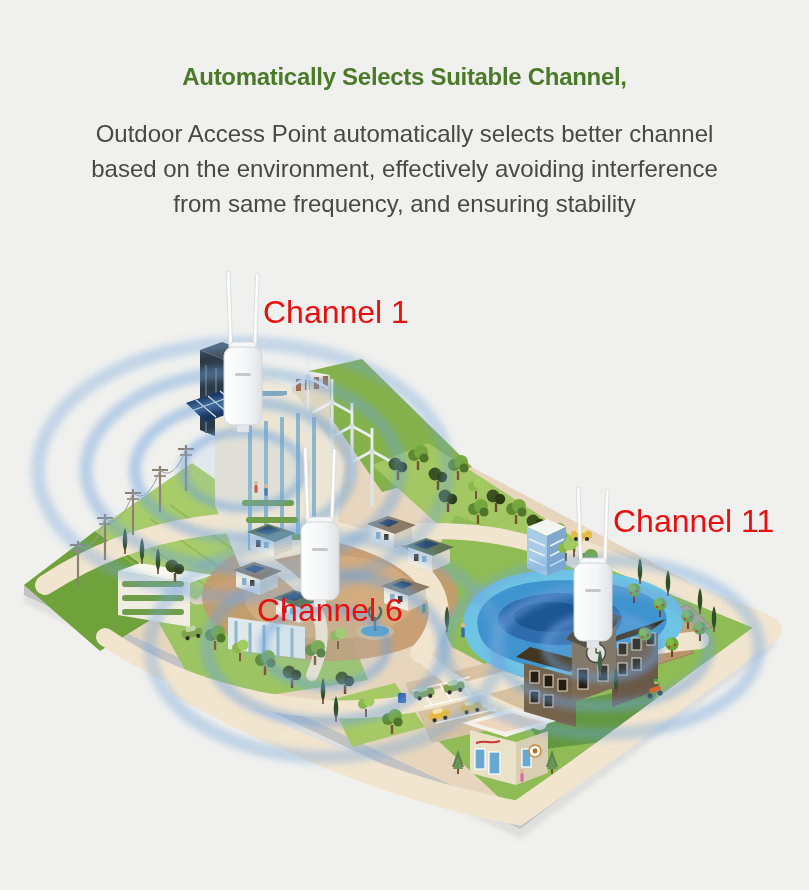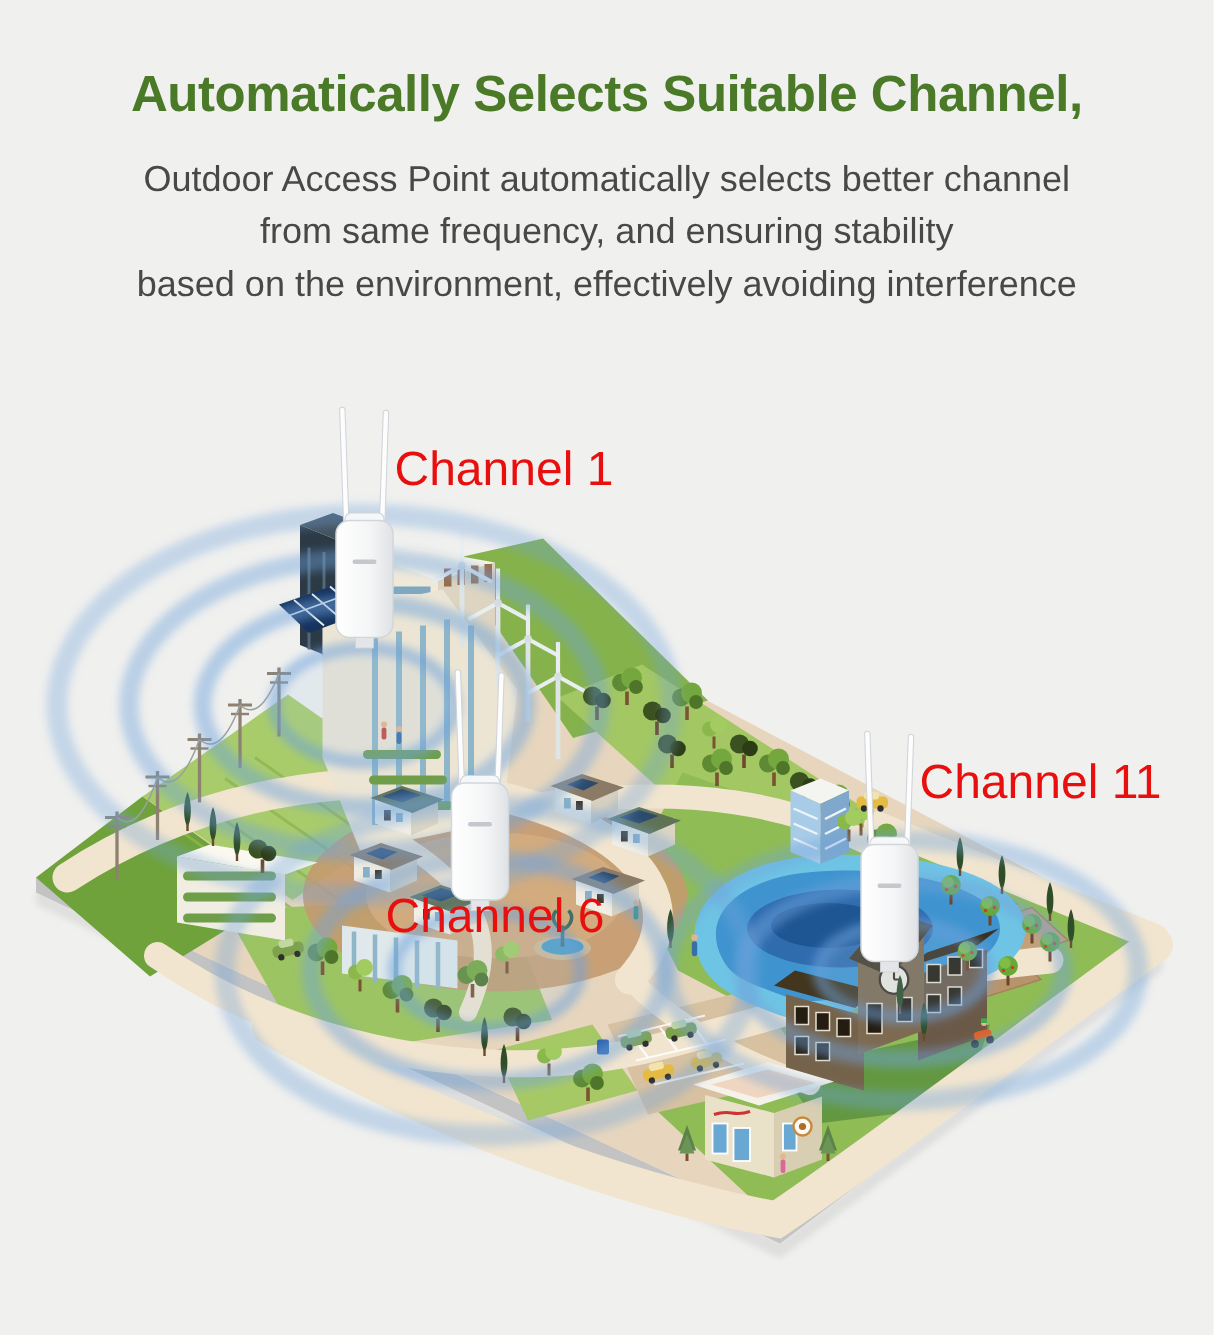--- a/index.html
+++ b/index.html
@@ -1,36 +1,36 @@
 <!DOCTYPE html>
 <html><head>
 <meta charset="utf-8">
 <style>
   html,body{margin:0;padding:0;}
   .page{position:relative;width:809px;height:890px;background:#f0f0ee;overflow:hidden;
         font-family:"Liberation Sans",sans-serif;}
   .header{position:absolute;top:0;left:0;width:809px;text-align:center;}
-  .title{margin-top:40px;font-size:34px;line-height:46px;font-weight:bold;color:#4a7a28;letter-spacing:-0.3px;}
+  .title{margin-top:54px;font-size:24px;line-height:46px;font-weight:bold;color:#4a7a28;letter-spacing:-0.3px;}
   .desc{margin-top:16px;font-size:24px;line-height:35px;color:#484848;}
   .scene{position:absolute;left:0;top:255px;width:809px;height:635px;}
   svg text.chlabel{font-family:"Liberation Sans",sans-serif;font-size:32px;fill:#e8100e;}
 </style>
 </head>
 <body>
 
 <div class="page">
 
   <div class="header">
     <div class="title">
       <div>Automatically Selects Suitable Channel,</div>
     </div>
     <div class="desc">
       <div>Outdoor Access Point automatically selects better channel</div>
+      <div>based on the environment, effectively avoiding interference</div>
       <div>from same frequency, and ensuring stability</div>
-      <div>based on the environment, effectively avoiding interference</div>
     </div>
   </div>
 
   <svg class="scene" viewBox="0 0 809 635">
     <defs>
       <filter id="soft" x="-40%" y="-40%" width="180%" height="180%">
           <feGaussianBlur stdDeviation="3"></feGaussianBlur>
         </filter>
       <filter id="soft2" x="-40%" y="-40%" width="180%" height="180%">
           <feGaussianBlur stdDeviation="2"></feGaussianBlur>

